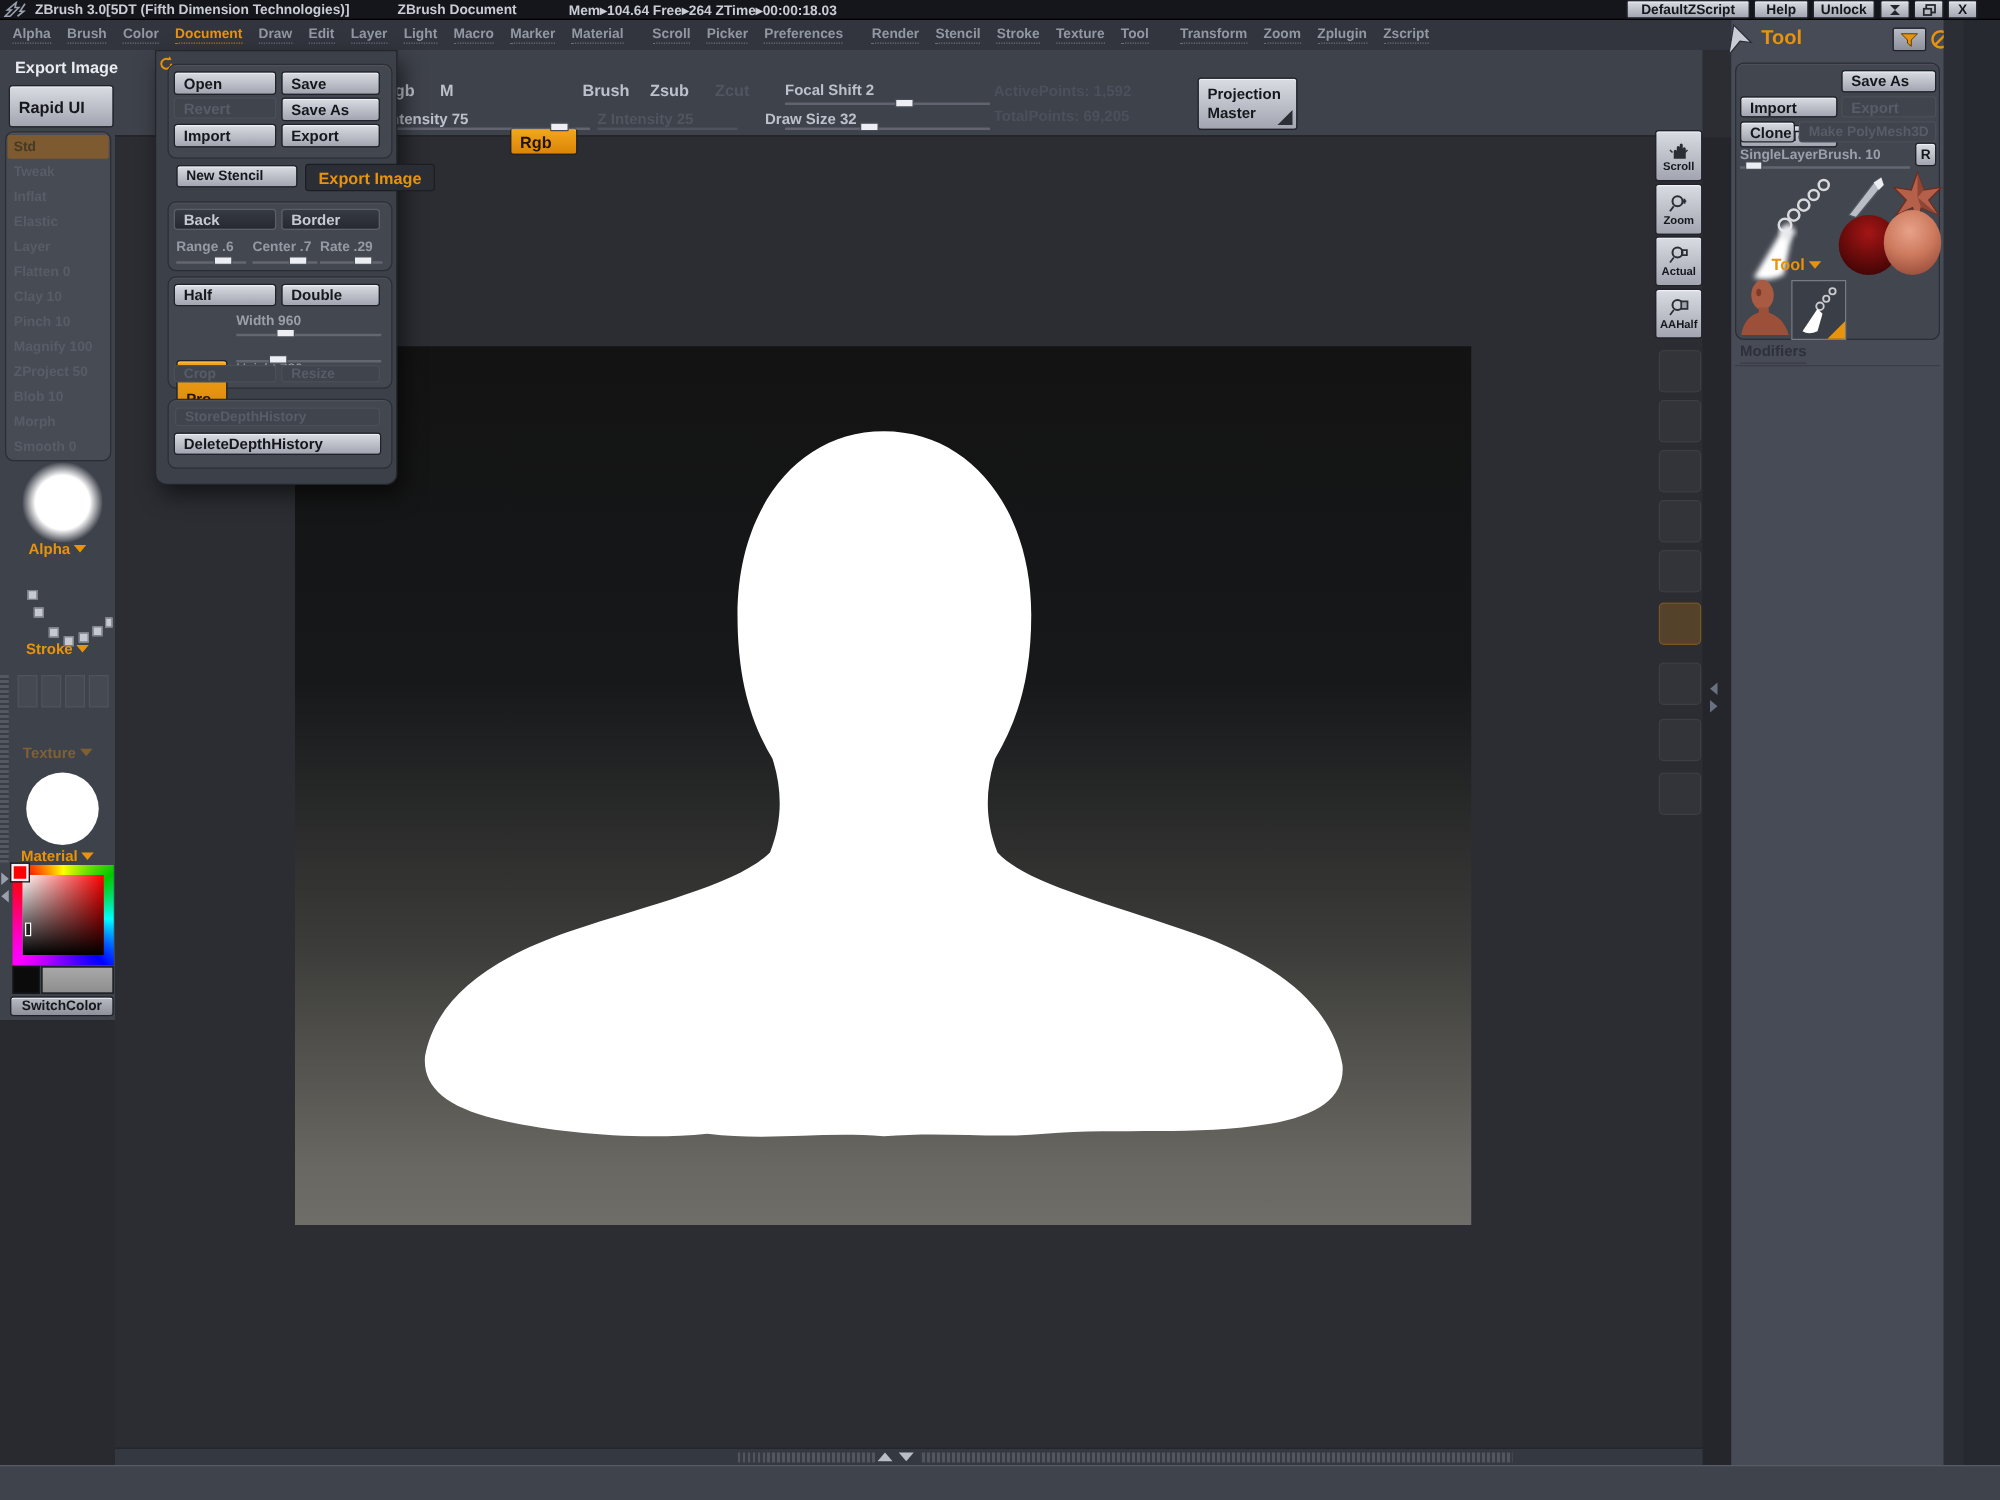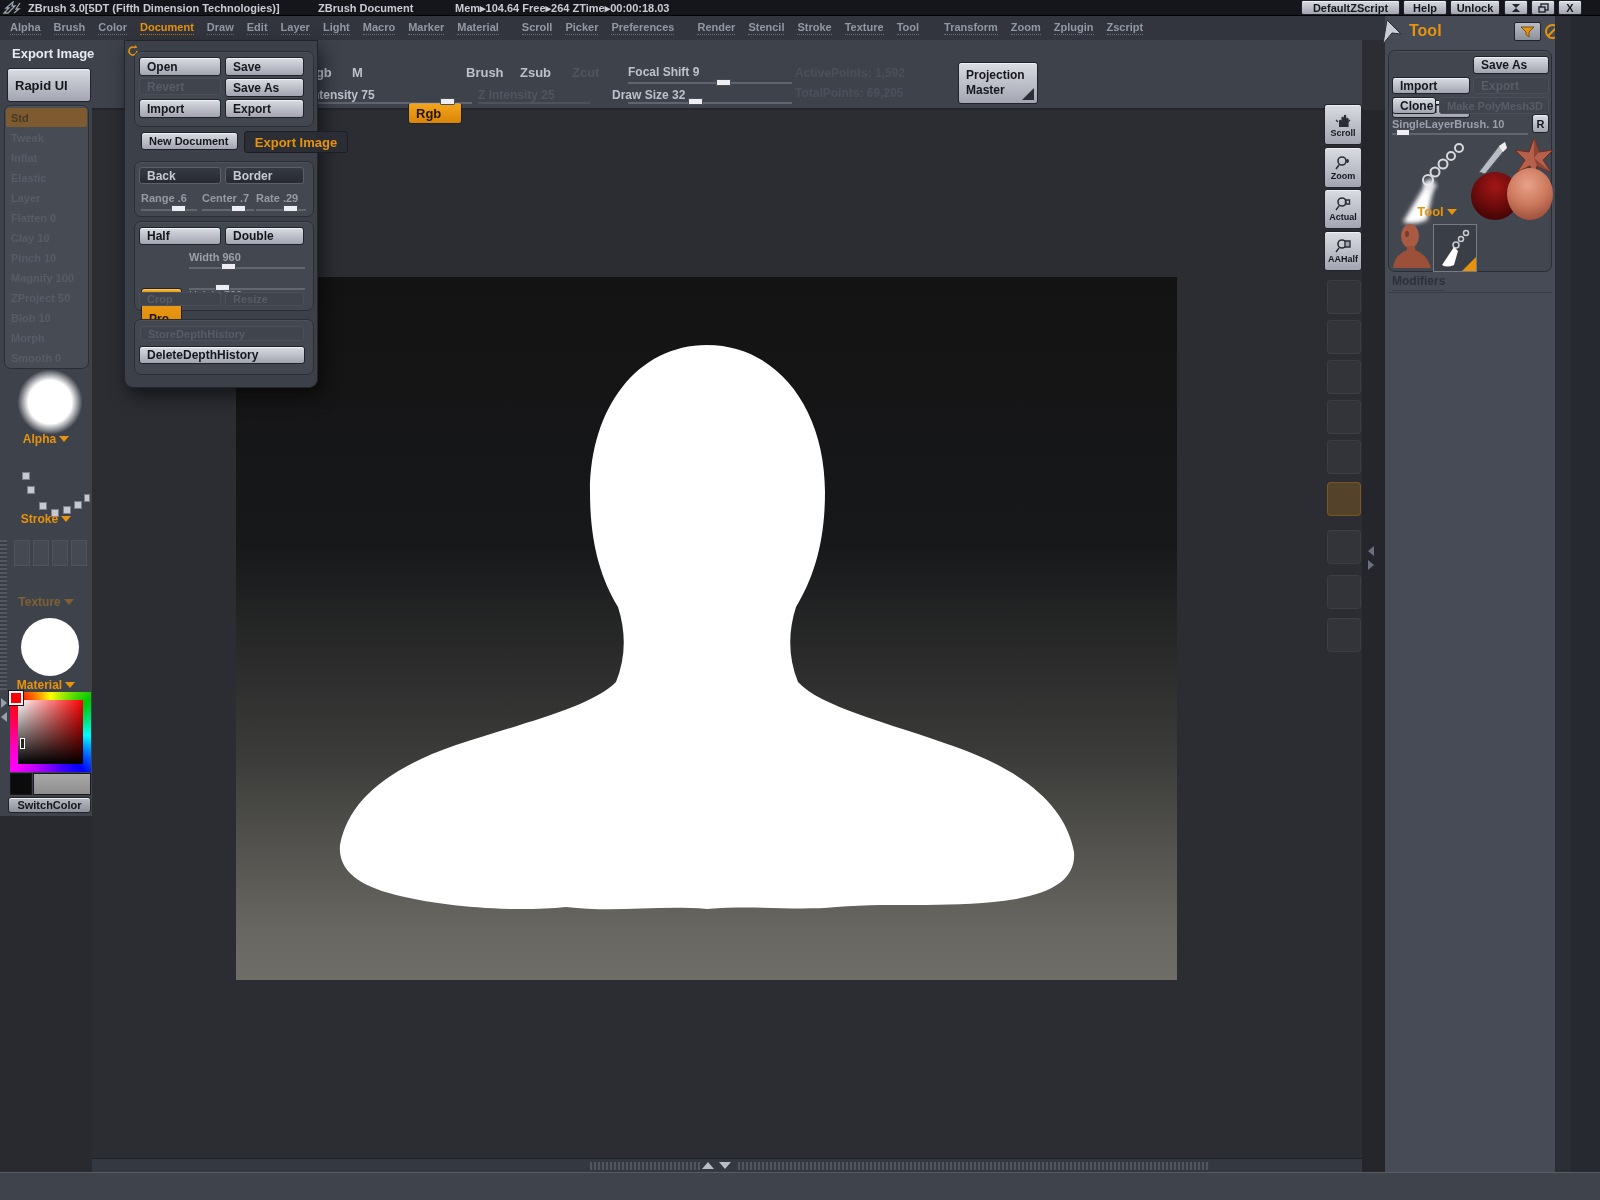--- a/index.html
+++ b/index.html
@@ -94,21 +94,21 @@
     <span class="mi">Zscript</span>
   </div>
 
   <div class="abs" style="left:0;top:40px;width:1362px;height:70px;background:#3e424b;border-bottom:2px solid #24262c;">
     <span class="slbl" style="left:300px;top:25px;font-size:13px;">Mrgb</span>
     <span class="slbl" style="left:352px;top:25px;font-size:13px;">M</span>
     <div class="btn orange-btn" style="left:408px;top:22px;width:54px;height:22px;font-size:13px;">Rgb</div>
     <span class="slbl" style="left:466px;top:25px;font-size:13px;">Brush</span>
     <span class="slbl" style="left:520px;top:25px;font-size:13px;">Zsub</span>
     <span class="dimlbl" style="left:572px;top:25px;font-size:13px;">Zcut</span>
-    <span class="slbl" style="left:628px;top:25px;">Focal Shift 9</span>
+    <span class="slbl" style="left:628px;top:25px;">Focal Shift 2</span>
     <div class="track" style="left:628px;top:42px;width:164px;"></div>
     <div class="handle" style="left:716px;top:39px;"></div>
 
     <span class="slbl" style="left:282px;top:48px;">Rgb Intensity 75</span>
     <div class="track" style="left:282px;top:62px;width:190px;"></div>
     <div class="handle" style="left:440px;top:58px;"></div>
     <span class="dimlbl" style="left:478px;top:48px;">Z Intensity 25</span>
     <div class="track dim" style="left:478px;top:62px;width:112px;"></div>
     <span class="slbl" style="left:612px;top:48px;">Draw Size 32</span>
     <div class="track" style="left:628px;top:62px;width:164px;"></div>
@@ -201,21 +201,21 @@
     </svg>
 
     <div class="panel" style="left:9px;top:10px;width:180px;height:76px;"></div>
     <div class="btn" style="left:14px;top:16px;width:82px;height:19px;">Open</div>
     <div class="btn" style="left:100px;top:16px;width:79px;height:19px;">Save</div>
     <div class="ghost btn" style="left:14px;top:37px;width:82px;height:17px;">Revert</div>
     <div class="btn" style="left:100px;top:37px;width:79px;height:19px;">Save As</div>
     <div class="btn" style="left:14px;top:58px;width:82px;height:19px;">Import</div>
     <div class="btn" style="left:100px;top:58px;width:79px;height:19px;">Export</div>
 
-    <div class="btn" style="left:16px;top:91px;width:97px;height:18px;font-size:11px;">New Document</div>
+    <div class="btn" style="left:16px;top:91px;width:97px;height:18px;font-size:11px;">New Stencil</div>
 
     <div class="panel" style="left:9px;top:120px;width:180px;height:56px;"></div>
     <div class="dark-btn btn" style="left:14px;top:126px;width:82px;height:17px;">Back</div>
     <div class="dark-btn btn" style="left:100px;top:126px;width:79px;height:17px;">Border</div>
     <span class="abs" style="left:16px;top:151px;font-size:11px;font-weight:bold;color:#959aa5;">Range .6</span>
     <div class="track" style="left:16px;top:168px;width:56px;"></div>
     <div class="handle" style="left:46px;top:164px;"></div>
     <span class="abs" style="left:77px;top:151px;font-size:11px;font-weight:bold;color:#959aa5;">Center .7</span>
     <div class="track" style="left:77px;top:168px;width:52px;"></div>
     <div class="handle" style="left:106px;top:164px;"></div>

